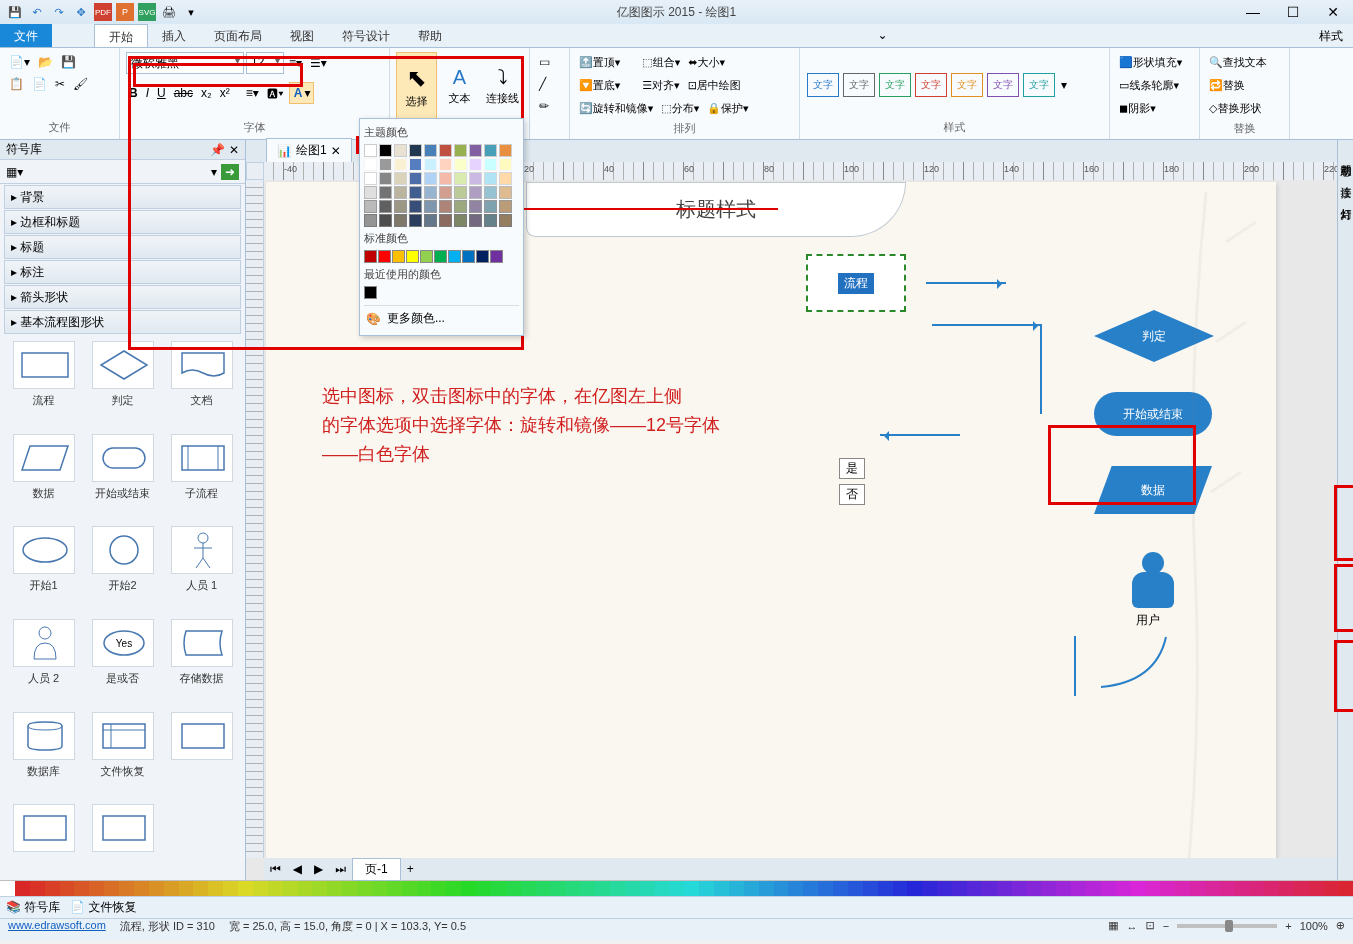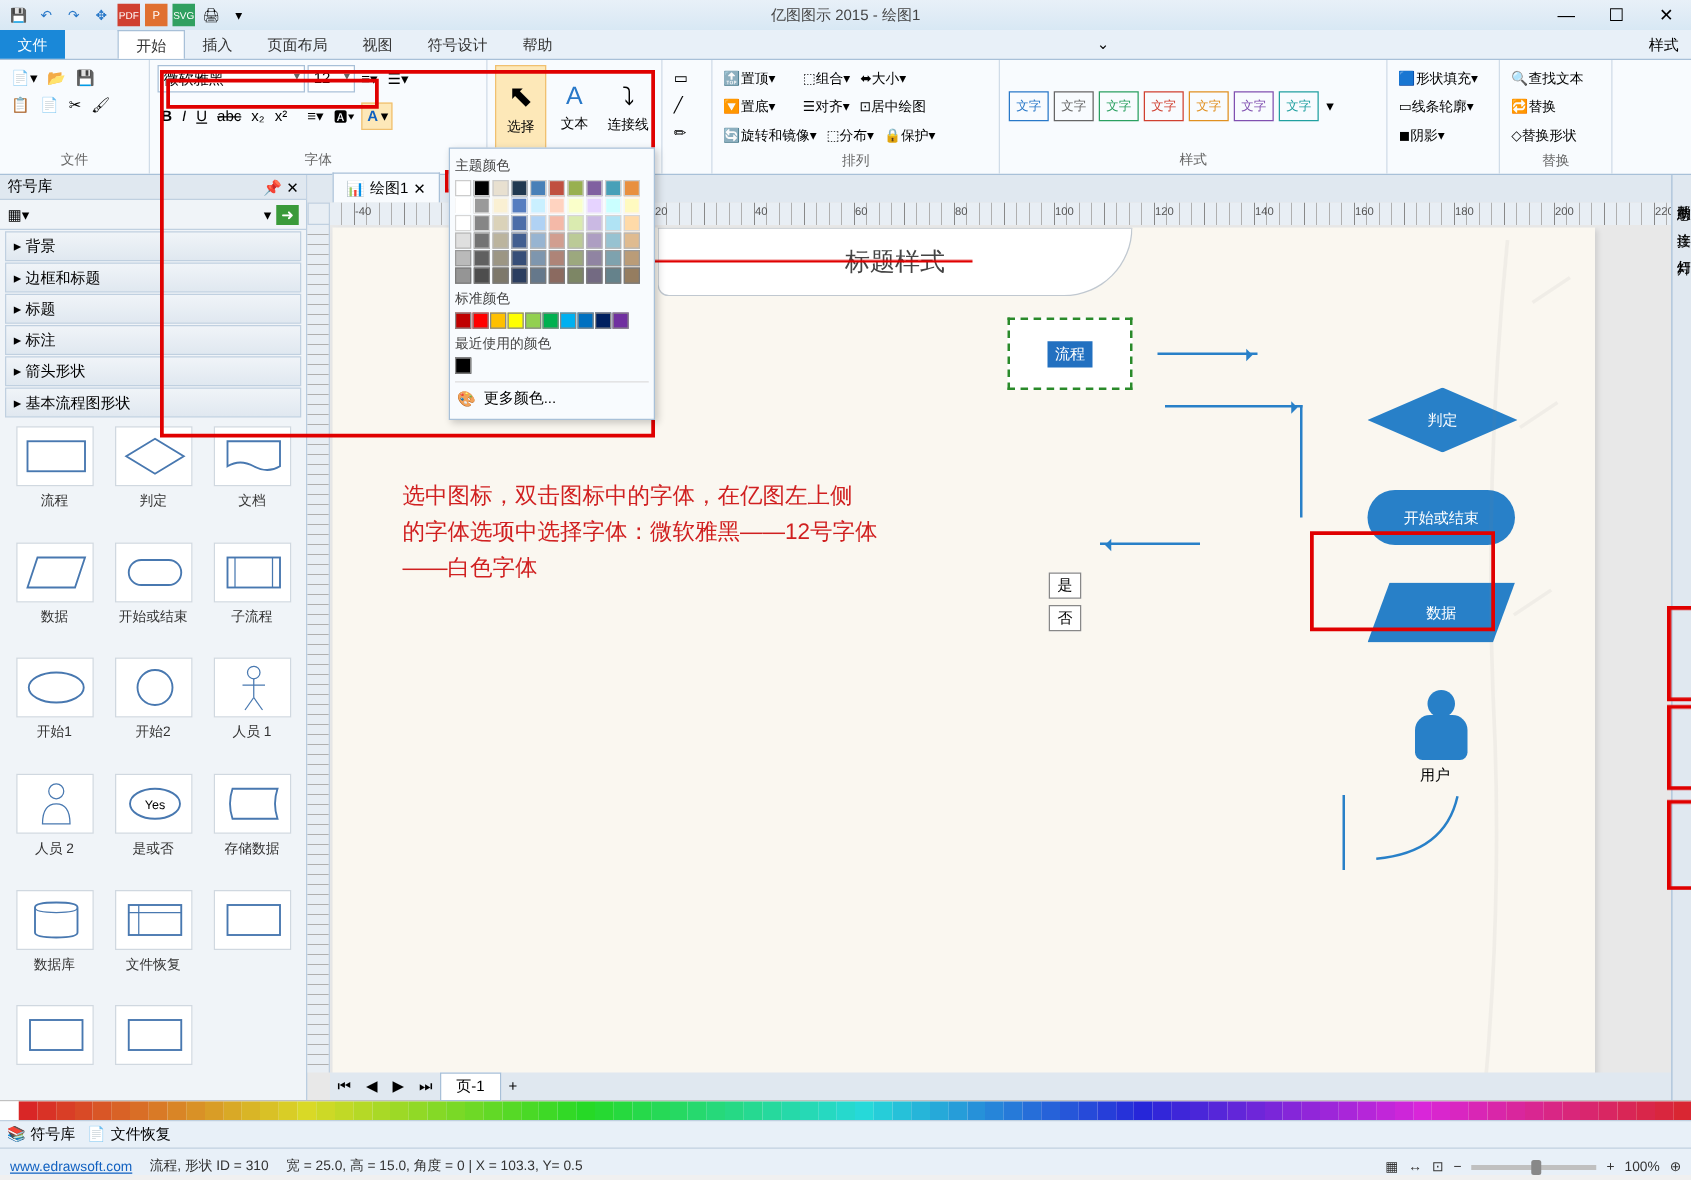--- a/index.html
+++ b/index.html
@@ -95,21 +95,21 @@
 .arrow-v { position:absolute; border-left:2px solid #2880c8; }
 
 
 .right-sidebar { position:absolute; right:0; top:0; width:16px; height:100%; background:#e0e8f0; border-left:1px solid #a8c0d8; display:flex; flex-direction:column; align-items:center; gap:10px; padding-top:10px; }
 .right-sidebar .vtab { writing-mode:vertical-rl; padding:6px 1px; cursor:pointer; font-size:11px; }
 
 
 .color-bar { height:16px; display:flex; overflow:hidden; border-top:1px solid #c0c0c0; }
 .color-bar .c { flex:1; min-width:12px; cursor:pointer; }
 .bottom-tabs { height:22px; background:#e8f0f8; display:flex; align-items:center; padding:0 6px; gap:10px; border-top:1px solid #c0d0e0; }
-.status-bar { height:22px; background:#e8f0f8; display:flex; align-items:flex-end; padding:0 8px; gap:14px; font-size:11px; color:#333; border-top:1px solid #c0d0e0; }
+.status-bar { height:22px; background:#e8f0f8; display:flex; align-items:flex-start; padding:0 8px; gap:14px; font-size:11px; color:#333; border-top:1px solid #c0d0e0; }
 .status-bar .link { color:#1060c0; text-decoration:underline; cursor:pointer; }
 .status-bar .right { margin-left:auto; display:flex; align-items:center; gap:8px; }
 .zoom-slider { width:100px; height:4px; background:#c0c0c0; position:relative; }
 .zoom-slider::after { content:""; position:absolute; left:48px; top:-4px; width:8px; height:12px; background:#888; border-radius:2px; }
 
 
 .style-box { width:32px; height:24px; border:1px solid; display:flex; align-items:center; justify-content:center; font-size:10px; cursor:pointer; margin:1px; }
 
 
 .red-arrow { position:absolute; z-index:60; pointer-events:none; }
@@ -609,21 +609,21 @@
         <div class="arrow-line left" style="left:614px;top:252px;width:80px"></div>
         <div class="arrow-line" style="left:666px;top:142px;width:110px"></div>
         <div class="arrow-v" style="left:774px;top:142px;height:90px"></div>
         <div class="arrow-v" style="left:808px;top:454px;height:60px"></div>
         <svg style="position:absolute;left:830px;top:450px;width:80px;height:60px">
             <path d="M5 55 Q 60 50 70 5" stroke="#2880c8" stroke-width="2" fill="none"></path>
           </svg>
 
         <div class="annotation" style="left:56px;top:200px">
           <div>选中图标，双击图标中的字体，在亿图左上侧</div>
-          <div>的字体选项中选择字体：微软雅黑——12号字体</div>
+          <div>的字体选项中选择字体：旋转和镜像——12号字体</div>
           <div>——白色字体</div>
         </div>
 
         <svg style="position:absolute;right:10px;top:10px;width:240px;height:700px;opacity:0.08">
             <path d="M180 0 Q160 200 170 400 Q175 550 160 700 M200 50 L230 30 M190 150 L220 130 M185 300 L215 280" stroke="#888" stroke-width="3" fill="none"></path>
           </svg>
       </div>
     </div>
     <div class="page-tabs">
       <span class="nav">⏮</span>

